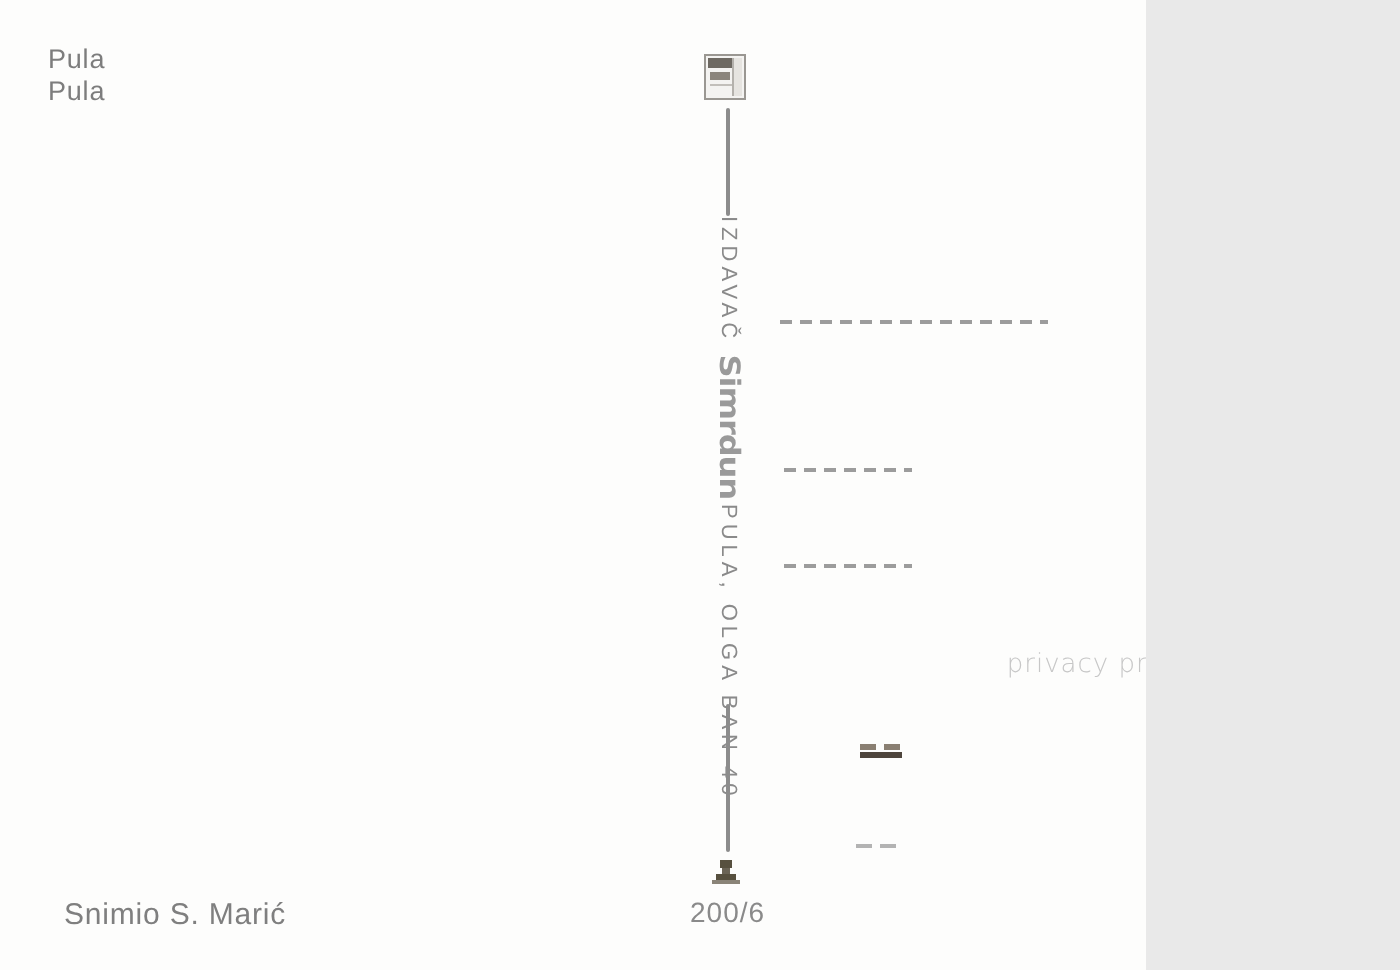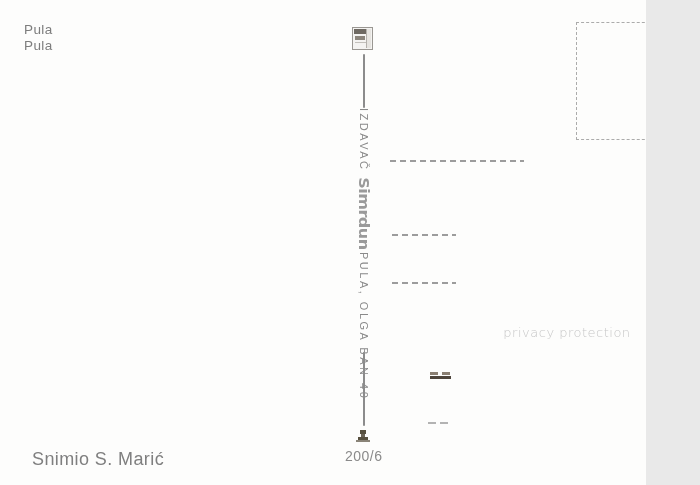--- a/index.html
+++ b/index.html
@@ -1,18 +1,18 @@
 <!DOCTYPE html>
 <html><head>
 <meta charset="utf-8">
 <style>
   html,body{margin:0;padding:0;background:#e9e9e9;}
   .postcard{
     position:relative;
-    width:646px;height:485px;
+    width:573px;height:485px;
     background:#fdfdfc;
     overflow:hidden;
     font-family:"Liberation Sans", sans-serif;
   }
   
   .caption{
     position:absolute;left:24px;top:22px;
     font-size:13.5px;line-height:16px;color:#7d7d7d;letter-spacing:.4px;
   }
   
@@ -65,21 +65,21 @@
   }
   
   .printer-mark{position:absolute;left:356px;top:430px;width:14px;height:13px;}
   .printer-mark .head{position:absolute;left:4px;top:0;width:6px;height:4px;background:#57503f;}
   .printer-mark .neck{position:absolute;left:5px;top:4px;width:4px;height:3px;background:#6b6456;}
   .printer-mark .base{position:absolute;left:2px;top:7px;width:10px;height:3px;background:#57503f;}
   .printer-mark .foot{position:absolute;left:0;top:10px;width:14px;height:2px;background:#8a8478;}
   
   .series{position:absolute;left:345px;top:448px;font-size:14px;color:#8a8a8a;letter-spacing:.5px;}
   
-  .credit{position:absolute;left:32px;top:449px;font-size:18px;color:#7f7f7f;letter-spacing:.4px;}
+  .credit{position:absolute;left:32px;top:449px;font-size:15px;color:#7f7f7f;letter-spacing:.4px;}
   
   .watermark{
     position:absolute;left:492px;top:324px;width:150px;
     color:#c7c7c7;text-align:center;
     font-family:"DejaVu Sans", sans-serif;font-weight:300;
   }
   .watermark .w1{font-size:13px;letter-spacing:.5px;line-height:18px;white-space:nowrap;}
   .watermark .w2{font-size:19px;letter-spacing:.5px;line-height:14px;margin-top:-2px;}
 </style>
 </head>

